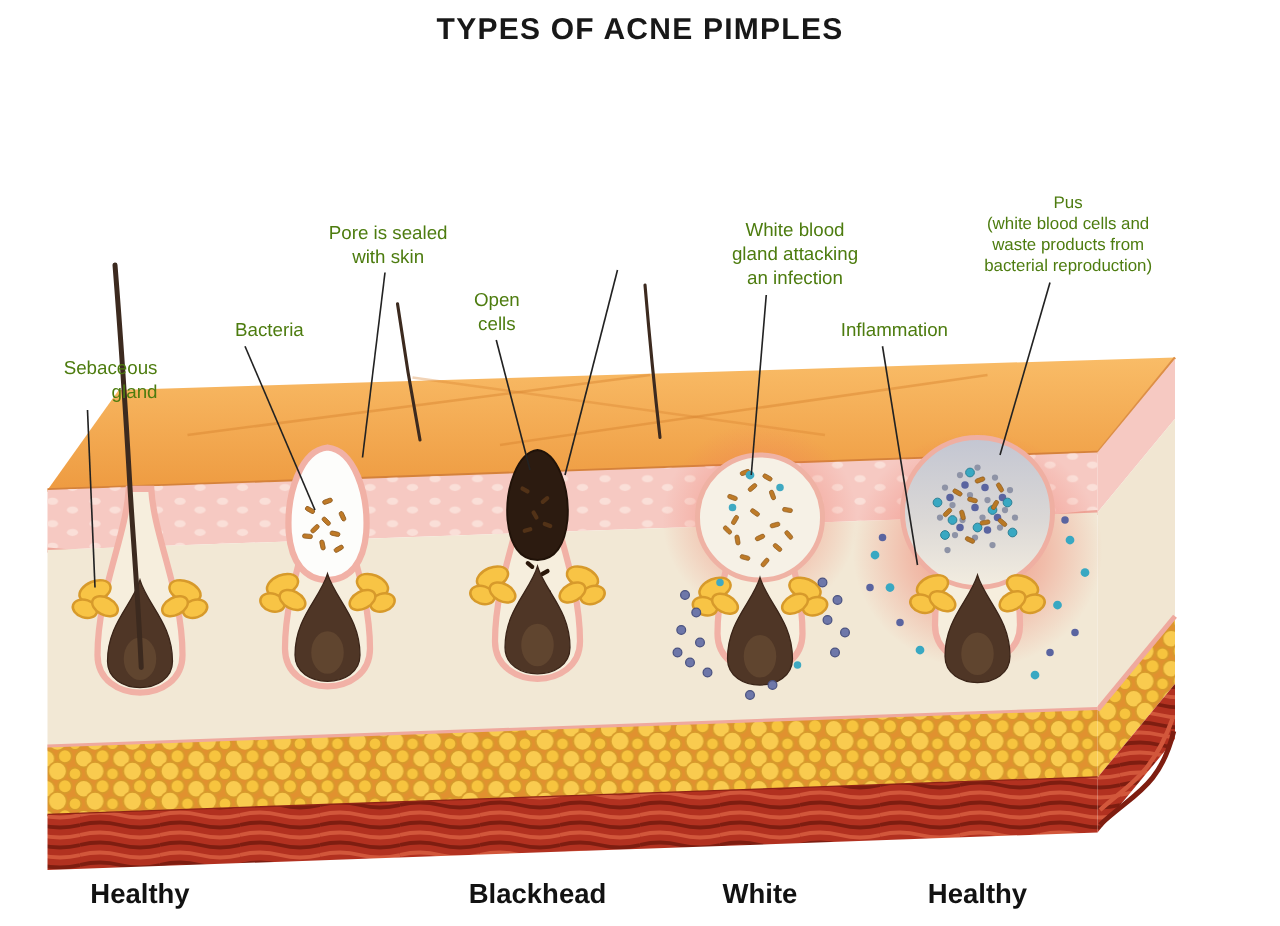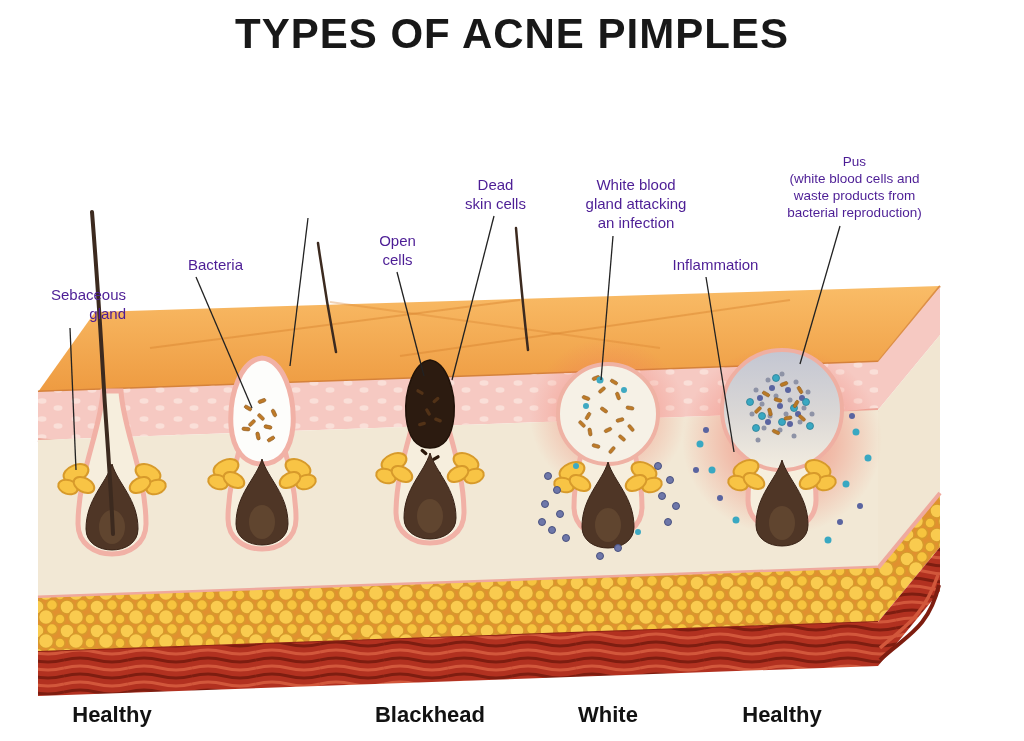--- a/index.html
+++ b/index.html
@@ -1,21 +1,21 @@
 <!DOCTYPE html>
 <html><head>
 <meta charset="utf-8">
 <style>
   html,body{margin:0;padding:0;background:#ffffff;}
   #stage{position:relative;width:1024px;height:741px;background:#ffffff;overflow:hidden;
          font-family:"Liberation Sans",sans-serif;}
   #art{position:absolute;inset:0;}
   .title{position:absolute;top:10px;left:0;right:0;text-align:center;
-         font-weight:900;font-size:42px;letter-spacing:1px;color:#181818;}
-  .callout{position:absolute;font-size:15px;line-height:1.25;color:#4c1d95;
+         font-weight:900;font-size:24px;letter-spacing:1px;color:#181818;}
+  .callout{position:absolute;font-size:15px;line-height:1.25;color:#4d7c0f;
            text-align:center;white-space:pre-line;}
   .callout.align-left{text-align:right;}
   .callout.small{font-size:13.5px;}
   .type-label{position:absolute;font-weight:bold;font-size:22px;color:#121212;
               text-align:center;white-space:nowrap;}
 </style>
 </head>
 <body>
 
 <div id="stage">
@@ -301,24 +301,24 @@
       <line x1="706" y1="277" x2="734" y2="452"></line>
       <line x1="840" y1="226" x2="800" y2="364"></line>
     </g>
   </svg>
 
   <div class="title">TYPES OF ACNE PIMPLES</div>
 
   <div class="callout align-left" style="left:16px;top:286px;width:110px;">Sebaceous
 gland</div>
   <div class="callout" style="left:148px;top:256px;width:95px;text-align:right;">Bacteria</div>
+  <div class="callout" style="left:238px;top:178px;width:145px;">Pore is sealed
+with skin</div>
   <div class="callout" style="left:350px;top:232px;width:95px;">Open
 cells</div>
-  <div class="callout" style="left:448px;top:176px;width:95px;">Dead
-skin cells</div>
   <div class="callout" style="left:566px;top:176px;width:140px;">White blood
 gland attacking
 an infection</div>
   <div class="callout" style="left:648px;top:256px;width:135px;">Inflammation</div>
   <div class="callout small" style="left:752px;top:154px;width:205px;">Pus
 (white blood cells and
 waste products from
 bacterial reproduction)</div>
 
   <div class="type-label" style="left:62px;top:702px;width:100px;">Healthy</div>

